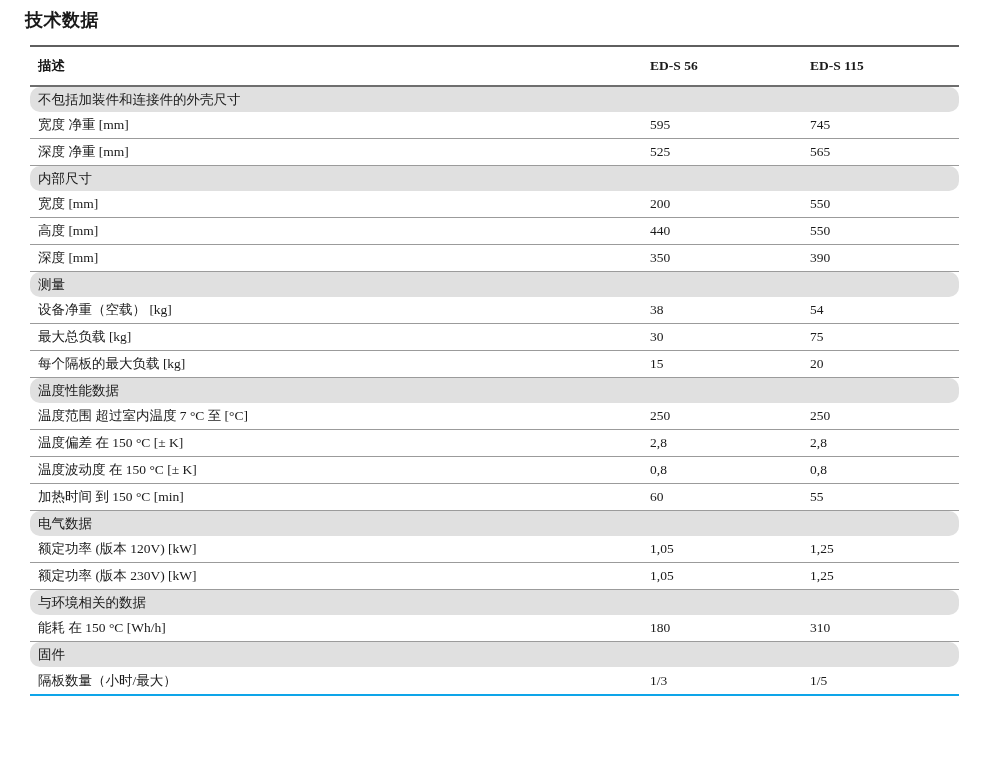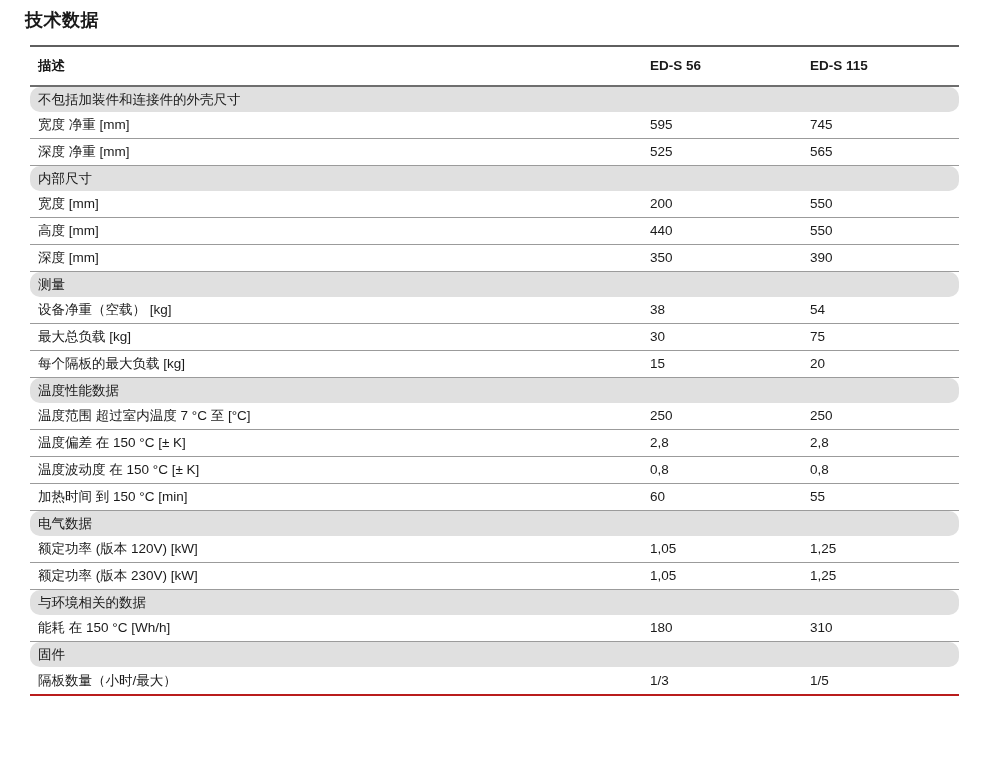--- a/index.html
+++ b/index.html
@@ -10,31 +10,32 @@
     height: 767px;
     font-family: "Liberation Sans", "DejaVu Sans", sans-serif;
     color: #1a1a1a;
     -webkit-font-smoothing: antialiased;
   }
   .page {
     width: 1000px;
     height: 767px;
     overflow: hidden;
     box-sizing: border-box;
+    font-family: Liberation Serif, serif;
   }
   .page-title {
     font-size: 18px;
     font-weight: bold;
     margin: 8px 0 0 25px;
     letter-spacing: 0.5px;
   }
   .spec-table {
     margin: 13px 41px 0 30px;
     border-top: 2px solid #5f5f5f;
-    border-bottom: 2px solid #b91c1c;
+    border-bottom: 2px solid #0ea5e9;
   }
   .row {
     display: grid;
     grid-template-columns: 612px 160px auto;
     align-items: center;
     box-sizing: border-box;
   }
   .row.header {
     height: 40px;
     border-bottom: 2px solid #6e6e6e;

